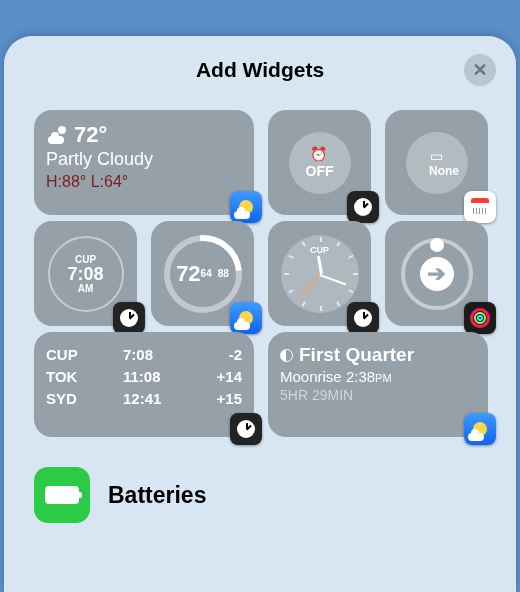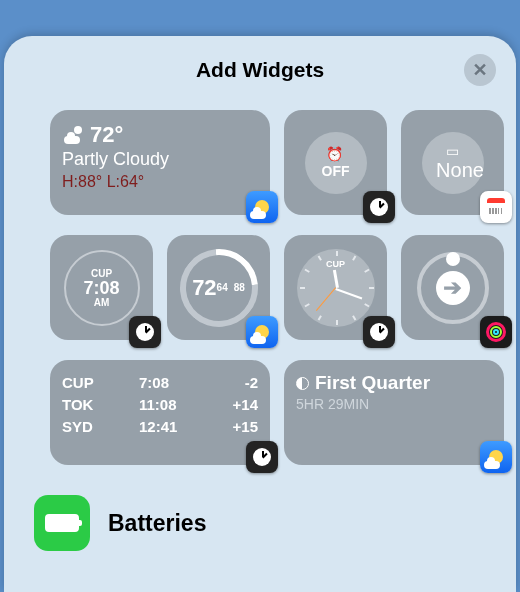--- a/index.html
+++ b/index.html
@@ -25,25 +25,25 @@
   .title { font-size: 21px; font-weight: 700; color: #000; }
   .close-btn {
     position: absolute; right: 20px; top: -4px;
     width: 32px; height: 32px; border-radius: 50%;
     background: #b9c6d1;
     display: flex; align-items: center; justify-content: center;
     cursor: pointer;
     font-size: 18px; font-weight: 700; color: #6b7680;
   }
   .grid {
-    padding: 0 46px;
+    padding: 0 30px;
     display: grid;
     grid-template-columns: repeat(4, 103px);
     grid-auto-rows: 105px;
-    gap: 20px 14px;
+    gap: 6px 14px;
   }
   .widget {
     position: relative;
     background: #96a0a9;
     border-radius: 18px;
     color: #fff;
     padding: 12px;
     display: flex; flex-direction: column;
     overflow: visible;
     cursor: pointer;
@@ -74,21 +74,21 @@
   }
   .alarm-icon { font-size:14px; margin-bottom:1px; color:#fff; }
   .alarm-label { font-size:14px; font-weight:700; color:#fff; }
 
   
   .cal-circle {
     width:62px; height:62px; border-radius:50%; background:#b3bbc2;
     margin:auto; display:flex; flex-direction:column; align-items:center; justify-content:center;
   }
   .cal-icon { font-size:14px; }
-  .cal-label { font-size:20px; font-weight:400;margin-left:15px; }
+  .cal-label { font-size:12px; font-weight:700;margin-left:15px; }
 
   
   .clock-dig-circle {
     width:76px; height:76px; border-radius:50%; border:2px solid #c6ccd2;
     margin:auto; display:flex; flex-direction:column; align-items:center; justify-content:center;
   }
   .cup-label { font-size:10px; font-weight:700; }
   .cup-time { font-size:18px; font-weight:700; line-height:1; }
   .cup-ampm { font-size:10px; font-weight:700; }
 
@@ -301,20 +301,24 @@
       <div class="badge clock">
           <span class="clock-face"></span>
         </div>
     </div>
 
     <div class="widget w2">
       <div class="moon-line1">
         <span class="moon-icon"></span>
         <span>First Quarter</span>
       </div>
+      <div class="moon-line2">
+        <span>Moonrise</span>
+        <span>2:38</span><span class="moon-pm">PM</span>
+      </div>
       <div class="moon-line3">5HR 29MIN</div>
       <div class="badge weather">
         <span class="weather-badge-sun"></span>
           <span class="weather-badge-cloud"></span>
       </div>
     </div>
 
   </div>
 
   <div class="section">

